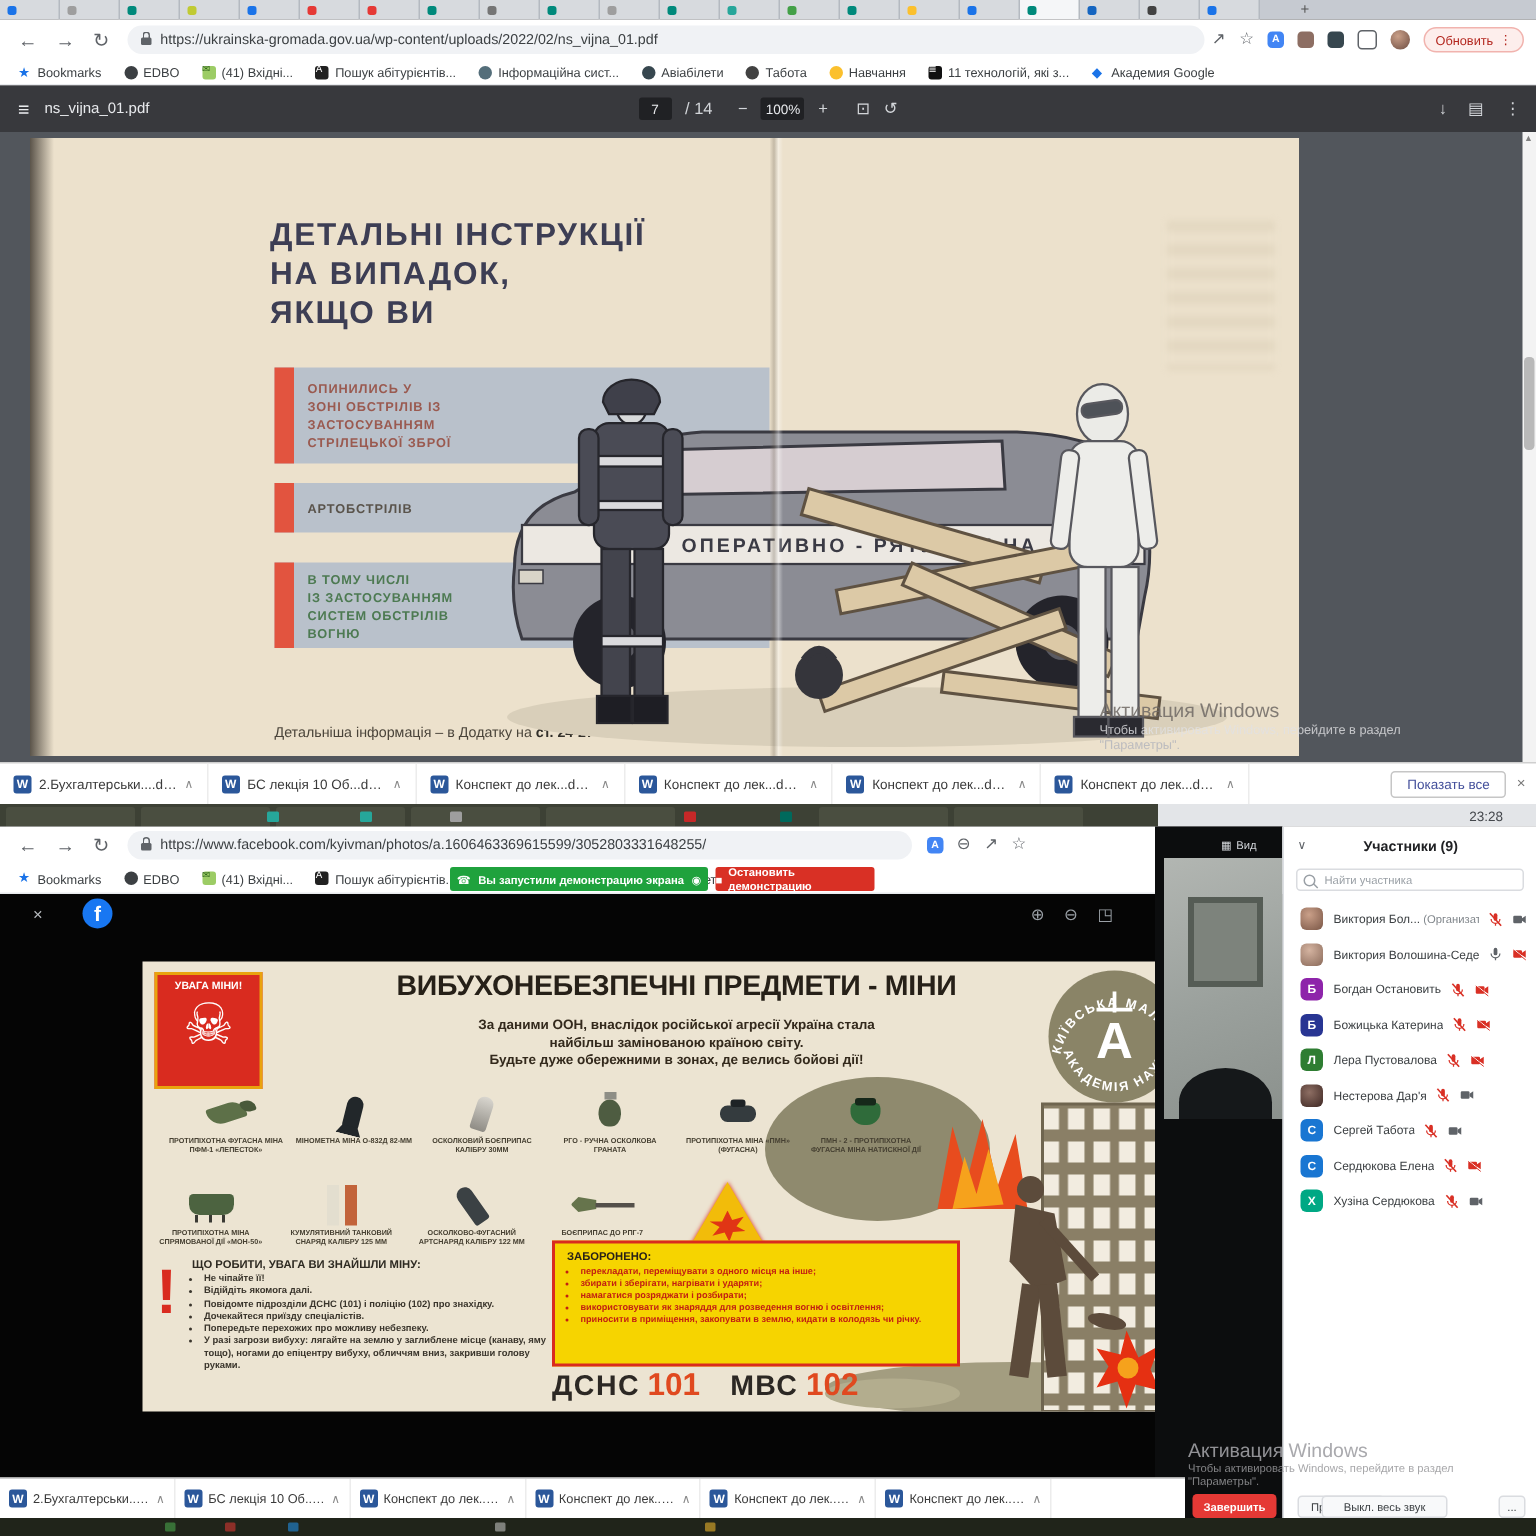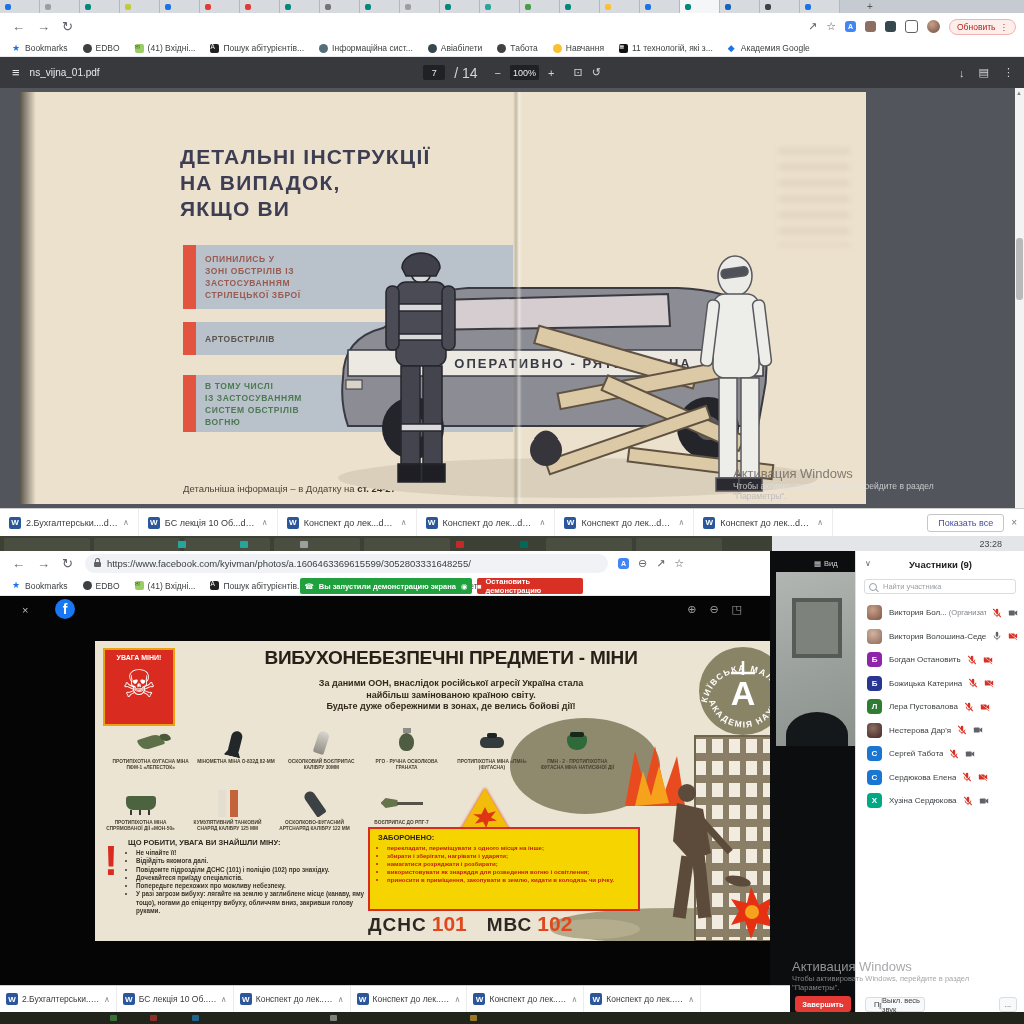--- a/index.html
+++ b/index.html
@@ -31,21 +31,21 @@
   .bmico{width:9px;height:9px;display:flex;align-items:center;justify-content:center;font-size:6.5px;line-height:1;flex:0 0 auto}
   .bmico[data-shape="circle"]{border-radius:50%}
   .bmico[data-shape="square"]{border-radius:2px}
   .bmico[data-shape="plain"]{font-size:9px}
   .bmlabel{font-size:8.5px;color:#3c4043}
   
   #pdfbar{left:0;top:57px;width:1024px;height:31px;background:#38393d;display:flex;align-items:center;color:#e8eaed}
   .pdfname{font-size:10px;margin-left:10px}
   .pdfcenter{position:absolute;left:0;right:0;display:flex;align-items:center;justify-content:center;gap:9px;pointer-events:none}
   .pgbox{background:#202124;border-radius:2px;min-width:16px;height:15px;display:flex;align-items:center;justify-content:center;font-size:9px;padding:0 3px}
-  .pdfsm{font-size:14px;color:#d2d5d9}
+  .pdfsm{font-size:11px;color:#d2d5d9}
   .pdfic{font-size:11px;color:#d2d5d9}
   .pdfright{margin-left:auto;display:flex;gap:14px;padding-right:10px;align-items:center}
   
   #pdfarea{left:0;top:88px;width:1024px;height:420px;background:#52565c;overflow:hidden}
   #page{position:absolute;left:20px;top:4px;width:846px;height:412px;background:#ece1cc;overflow:hidden}
   #page::before{content:"";position:absolute;left:0;top:0;width:16px;height:100%;background:linear-gradient(90deg,#5b544a,rgba(91,84,74,0))}
   #page::after{content:"";position:absolute;left:493px;top:0;width:9px;height:100%;background:linear-gradient(90deg,rgba(120,110,95,0),rgba(120,110,95,.35),rgba(255,255,255,.4),rgba(120,110,95,0))}
   .pdftitle{position:absolute;left:160px;top:52px;font-size:21px;line-height:26px;font-weight:800;color:#3d3e54;letter-spacing:1.2px;white-space:pre-line}
   .pbox{position:absolute;left:163px;width:330px;background:#b9c1cb;box-sizing:border-box;padding:6px 10px 6px 22px;display:flex;align-items:center}
   .pbox::before{content:"";position:absolute;left:0;top:0;bottom:0;width:13px;background:#e2543f}
@@ -194,20 +194,24 @@
       <span class="ttab" style="--fav: #1565c0;"></span>
       <span class="ttab" style="--fav: #424242;"></span>
       <span class="ttab" style="--fav: #1a73e8;"></span>
     </div>
   <span class="abs newtab" style="left:862px;top:0">+</span>
 
   <div id="toolbar1" class="abs">
     <span class="navic">←</span>
     <span class="navic">→</span>
     <span class="navic">↻</span>
+    <span class="urlpill">
+      <span class="lock"></span>
+      <span class="urltxt">https://ukrainska-gromada.gov.ua/wp-content/uploads/2022/02/ns_vijna_01.pdf</span>
+    </span>
     <span class="tbicons">
       <span class="tbic">↗</span>
       <span class="tbic">☆</span>
       <span class="extic" style="background:#4285f4">A</span>
       <span class="extic" style="background:#8d6e63"></span>
       <span class="extic" style="background:#37474f"></span>
       <span class="extic" style="background:#fff;border:1px solid #5f6368"></span>
       <span class="avatar1"></span>
       <span class="updpill">
         <span>Обновить</span>
@@ -891,21 +895,21 @@
   </div>
 
   <div class="abs" id="wm2">
     <div class="wm1">Активация Windows</div>
     <div class="wm2x">Чтобы активировать Windows, перейдите в раздел</div>
     <div class="wm2x">"Параметры".</div>
   </div>
 
   <span class="endbtn">Завершить</span>
   <span class="mbtn" style="left:865px;width:58px">Пригласить</span>
-  <span class="mbtn" style="left:881px;width:44px">Выкл. весь звук</span>
+  <span class="mbtn" style="left:881px;width:84px">Выкл. весь звук</span>
   <span class="mbtn" style="left:999px;width:18px">...</span>
 
   <div id="downloads2" class="abs dlbar">
     <span style="display:flex">
 
         <span class="dlitem" style="padding:0 6px;gap:4px">
           <span class="dlicon">W</span>
           <span class="dllabel" style="font-size:8.5px;max-width:78px">2.Бухгалтерськи....docx</span>
           <span class="dlchev">∧</span>
         </span>

